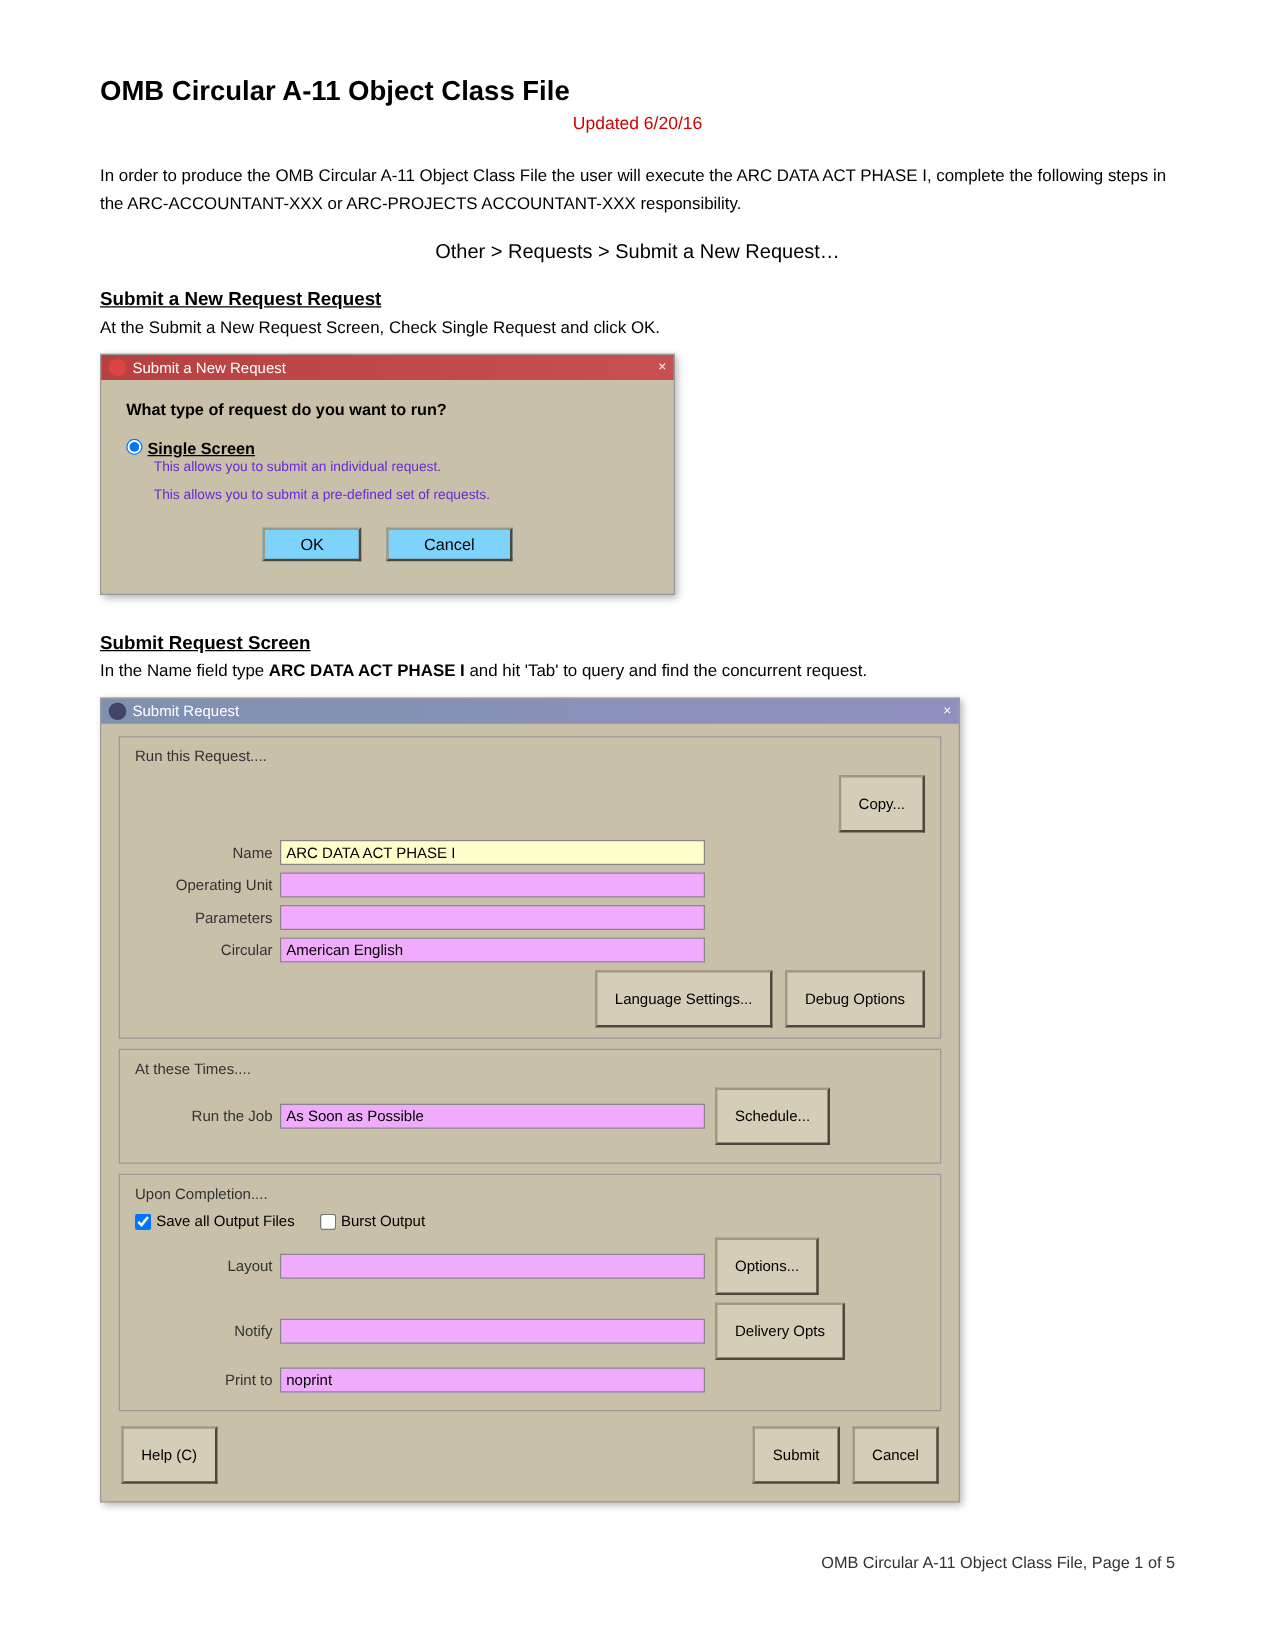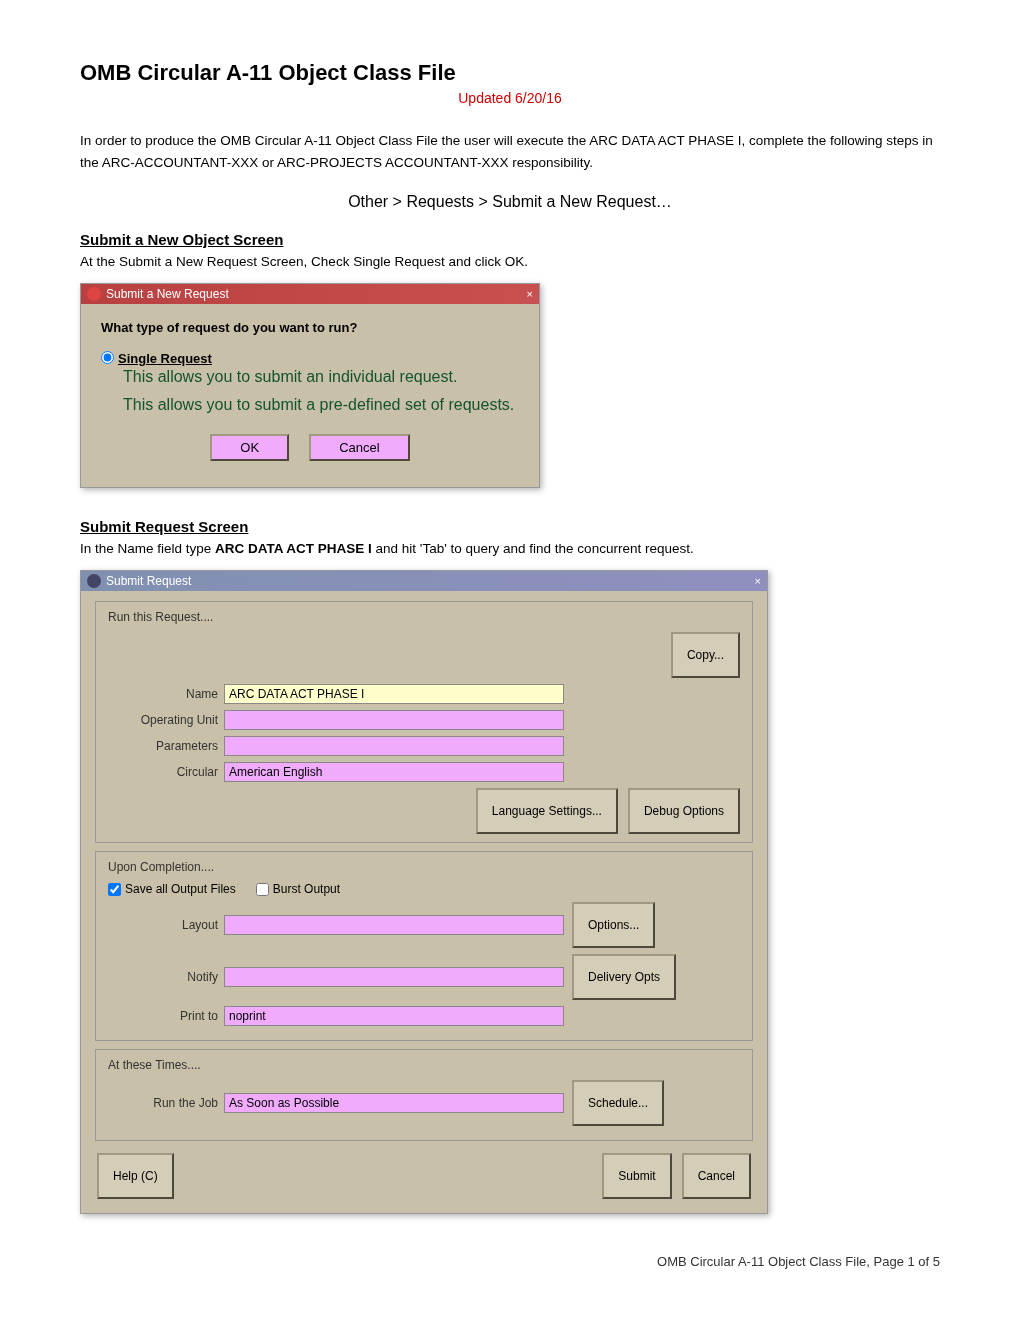--- a/index.html
+++ b/index.html
@@ -103,41 +103,41 @@
     }
 
     .radio-label {
       font-size: 13px;
       font-weight: bold;
       text-decoration: underline;
       margin-left: 4px;
     }
 
     .radio-desc {
-      font-size: 16px;
+      font-size: 11px;
       margin-left: 22px;
       margin-top: 2px;
-      color: #14532d;
+      color: #6d28d9;
     }
 
     .radio-row {
       display: flex;
       align-items: flex-start;
     }
 
     .dialog-buttons {
       display: flex;
       justify-content: center;
       gap: 20px;
       margin-top: 20px;
       padding-bottom: 10px;
     }
 
     .dialog-btn {
-      background: #f0abfc;
+      background: #7dd3fc;
       border: 2px outset #a09880;
       padding: 4px 28px;
       font-size: 13px;
       cursor: pointer;
       min-width: 70px;
       text-align: right;
     }
 
     
     .dialog-box2 {
@@ -284,38 +284,38 @@
 <body>
 
 <h1 class="page-title">OMB Circular A-11 Object Class File</h1>
 <div class="page-subtitle">Updated 6/20/16</div>
 
 <p class="intro-text">In order to produce the OMB Circular A-11 Object Class File the user will execute the ARC DATA ACT PHASE I, complete the following steps in the ARC-ACCOUNTANT-XXX or ARC-PROJECTS ACCOUNTANT-XXX responsibility.</p>
 
 <div class="nav-path">Other &gt; Requests &gt; Submit a New Request…</div>
 
 <div>
-  <div class="section-heading">Submit a New Object Screen</div>
+  <div class="section-heading">Submit a New Request Request</div>
   <div class="section-desc">At the Submit a New Request Screen, Check Single Request and click OK.</div>
 
   <div class="dialog-box">
     <div class="dialog-titlebar">
       <div class="dialog-titlebar-left">
         <span class="dialog-titlebar-icon"></span>
         <span>Submit a New Request</span>
       </div>
       <span class="dialog-titlebar-close">×</span>
     </div>
     <div class="dialog-content">
       <div class="dialog-question">What type of request do you want to run?</div>
 
       <div class="radio-option">
         <div class="radio-row">
           <input type="radio" name="request-type" checked="" style="">
-          <span class="radio-label">Single Request</span>
+          <span class="radio-label">Single Screen</span>
         </div>
         <div class="radio-desc">This allows you to submit an individual request.</div>
       </div>
 
       <div class="radio-option">
         <div class="radio-desc">This allows you to submit a pre-defined set of requests.</div>
       </div>
 
       <div class="dialog-buttons">
         <button class="dialog-btn">OK</button>
@@ -365,20 +365,29 @@
         </div>
 
         <div class="field-row">
           <span class="field-label">Circular</span>
           <input type="text" class="field-input field-input-wide" value="American English" style="">
         </div>
 
         <div class="button-row">
           <button class="small-btn">Language Settings...</button>
           <button class="small-btn">Debug Options</button>
+        </div>
+      </div>
+
+      <div class="fieldset-box">
+        <div class="fieldset-legend">At these Times....</div>
+        <div class="field-row">
+          <span class="field-label">Run the Job</span>
+          <input type="text" class="field-input field-input-wide" value="As Soon as Possible" style="">
+          <button class="small-btn" style="margin-left:8px;">Schedule...</button>
         </div>
       </div>
 
       <div class="fieldset-box">
         <div class="fieldset-legend">Upon Completion....</div>
 
         <div class="checkbox-row">
           <label class="checkbox-label">
             <input type="checkbox" checked="" style="">
             <span>Save all Output Files</span>
@@ -400,29 +409,20 @@
           <input type="text" class="field-input field-input-wide" style="">
           <button class="small-btn" style="margin-left:8px;">Delivery Opts</button>
         </div>
 
         <div class="field-row">
           <span class="field-label">Print to</span>
           <input type="text" class="field-input field-input-wide" value="noprint" style="">
         </div>
       </div>
 
-      <div class="fieldset-box">
-        <div class="fieldset-legend">At these Times....</div>
-        <div class="field-row">
-          <span class="field-label">Run the Job</span>
-          <input type="text" class="field-input field-input-wide" value="As Soon as Possible" style="">
-          <button class="small-btn" style="margin-left:8px;">Schedule...</button>
-        </div>
-      </div>
-
       <div class="bottom-btn-bar">
         <button class="small-btn">Help (C)</button>
         <div class="right-buttons">
           <button class="small-btn">Submit</button>
           <button class="small-btn">Cancel</button>
         </div>
       </div>
 
     </div>
   </div>

